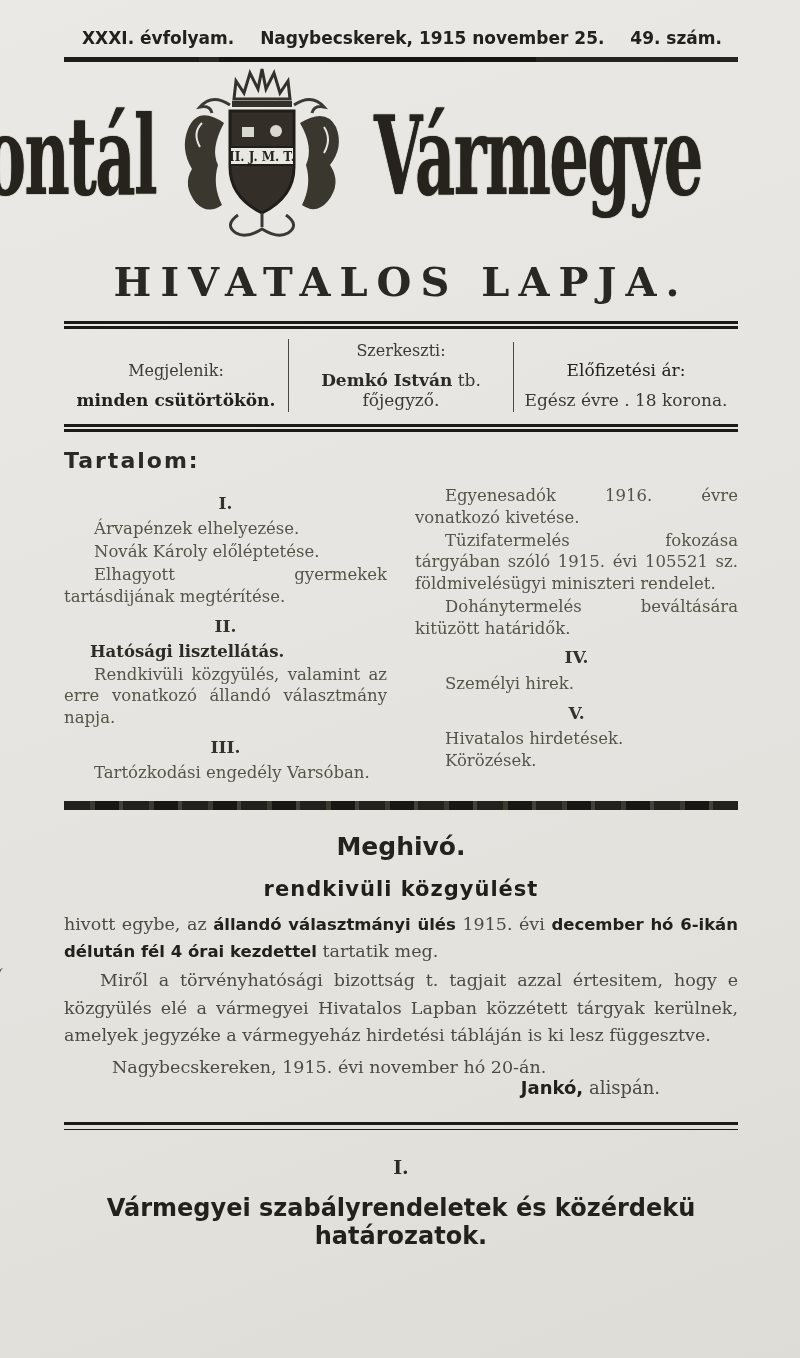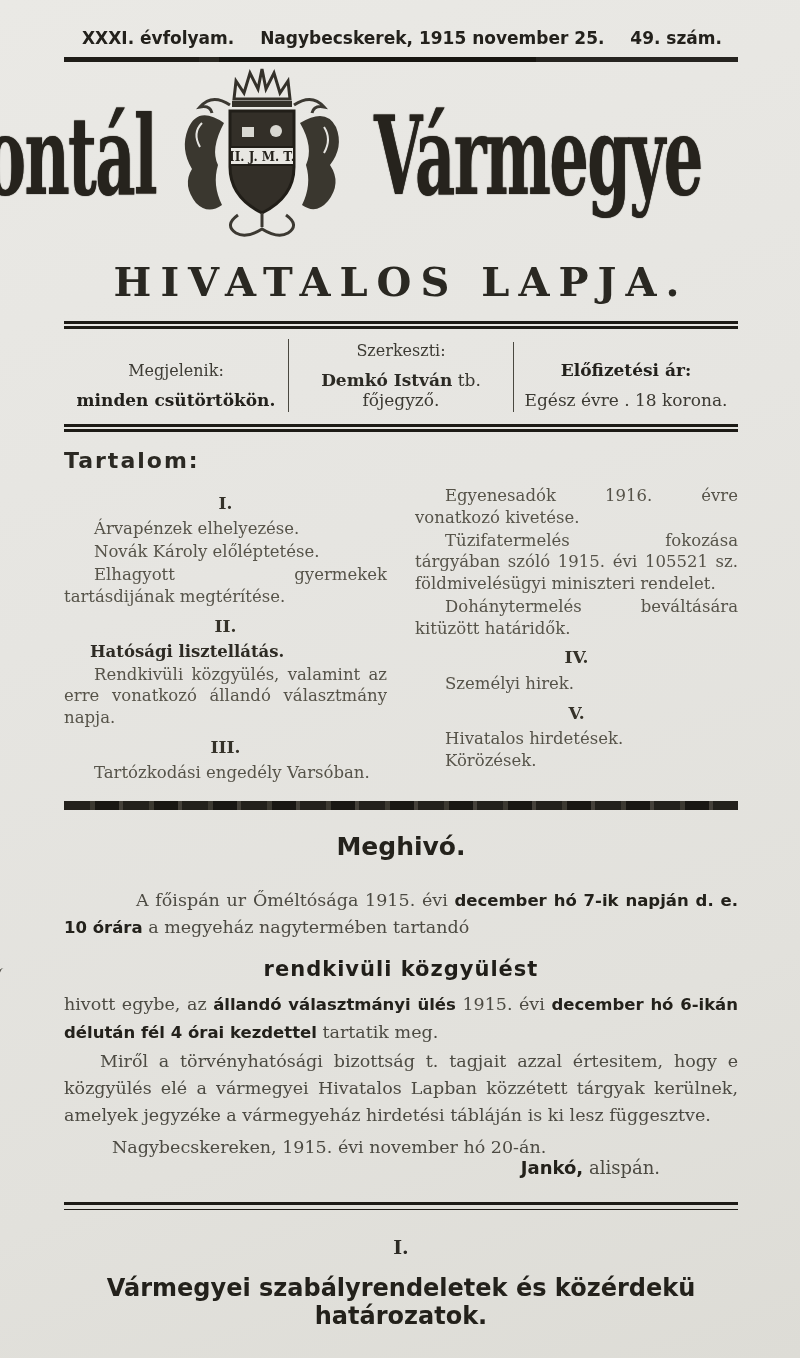--- a/index.html
+++ b/index.html
@@ -31,21 +31,21 @@
   .subtitle { text-align:center; margin-top:22px; font-weight:bold; font-size:40px;
     letter-spacing:9px; color:#2a2822; font-family:"DejaVu Serif", serif; }
 
   
   .dbl-rule { height:8px;
     background:linear-gradient(#1d1b16 0 3px, transparent 3px 5px, #1d1b16 5px 8px); }
   .info-bar { display:flex; align-items:flex-end; padding:10px 0 12px 0; }
   .info-cell { flex:1; text-align:center; padding:2px 10px; }
   .info-cell + .info-cell { border-left:1px solid #4a4840; }
   .info-label { font-size:16px; color:#3d3b34; }
-  .info-label.bold { font-weight:bold; color:#23211c; font-size:17px;margin-top:16px; }
+  .info-label.bold { font-weight:normal; color:#23211c; font-size:17px;margin-top:16px; }
   .info-value { margin-top:10px; font-size:17px; color:#3b3932; }
   .info-value.bold { font-weight:bold; color:#23211c; }
   .val-b { font-weight:bold; color:#2c2a24; }
 
   
   .toc-title { text-align:left; margin-top:16px; font-family:"DejaVu Sans", sans-serif;
     font-weight:bold; font-size:22px; letter-spacing:2px; color:#2b2923; }
   .toc-cols { display:flex; gap:28px; margin-top:12px; }
   .toc-col { flex:1; font-size:16.5px; line-height:1.32; color:#565349; text-align:justify; }
   .toc-roman { text-align:center; font-weight:bold; color:#353229; font-size:17px; margin:7px 0 4px 0; }
@@ -164,21 +164,20 @@
         <div class="toc-roman">V.</div>
         <div class="toc-item" style="margin-bottom:0;">Hivatalos hirdetések.</div>
         <div class="toc-item">Körözések.</div>
       </div>
     </div>
 
     <div class="section-divider"></div>
 
     <div>
       <div class="meghivo-title">Meghivó.</div>
-      <p class="para p1"><span>A főispán ur Őméltósága 1915. évi </span><span class="b">december hó 7-ik napján d. e. 10 órára</span><span> a megyeház nagytermében tartandó</span></p>
       <div class="headline">rendkivüli közgyülést</div>
       <p class="para"><span>hivott egybe, az </span><span class="b">állandó választmányi ülés</span><span> 1915. évi </span><span class="b">december hó 6-ikán délután fél 4 órai kezdettel</span><span> tartatik meg.</span></p>
       <p class="para p3">Miről a törvényhatósági bizottság t. tagjait azzal értesitem, hogy e közgyülés elé a vármegyei Hivatalos Lapban közzétett tárgyak kerülnek, amelyek jegyzéke a vármegyeház hirdetési tábláján is ki lesz függesztve.</p>
       <div class="dateline">Nagybecskereken, 1915. évi november hó 20-án.</div>
       <div class="sig-row"><span class="b">Jankó,</span><span> alispán.</span></div>
     </div>
 
     <div class="bot-dbl-rule"></div>
 
     <div class="sec-roman">I.</div>

